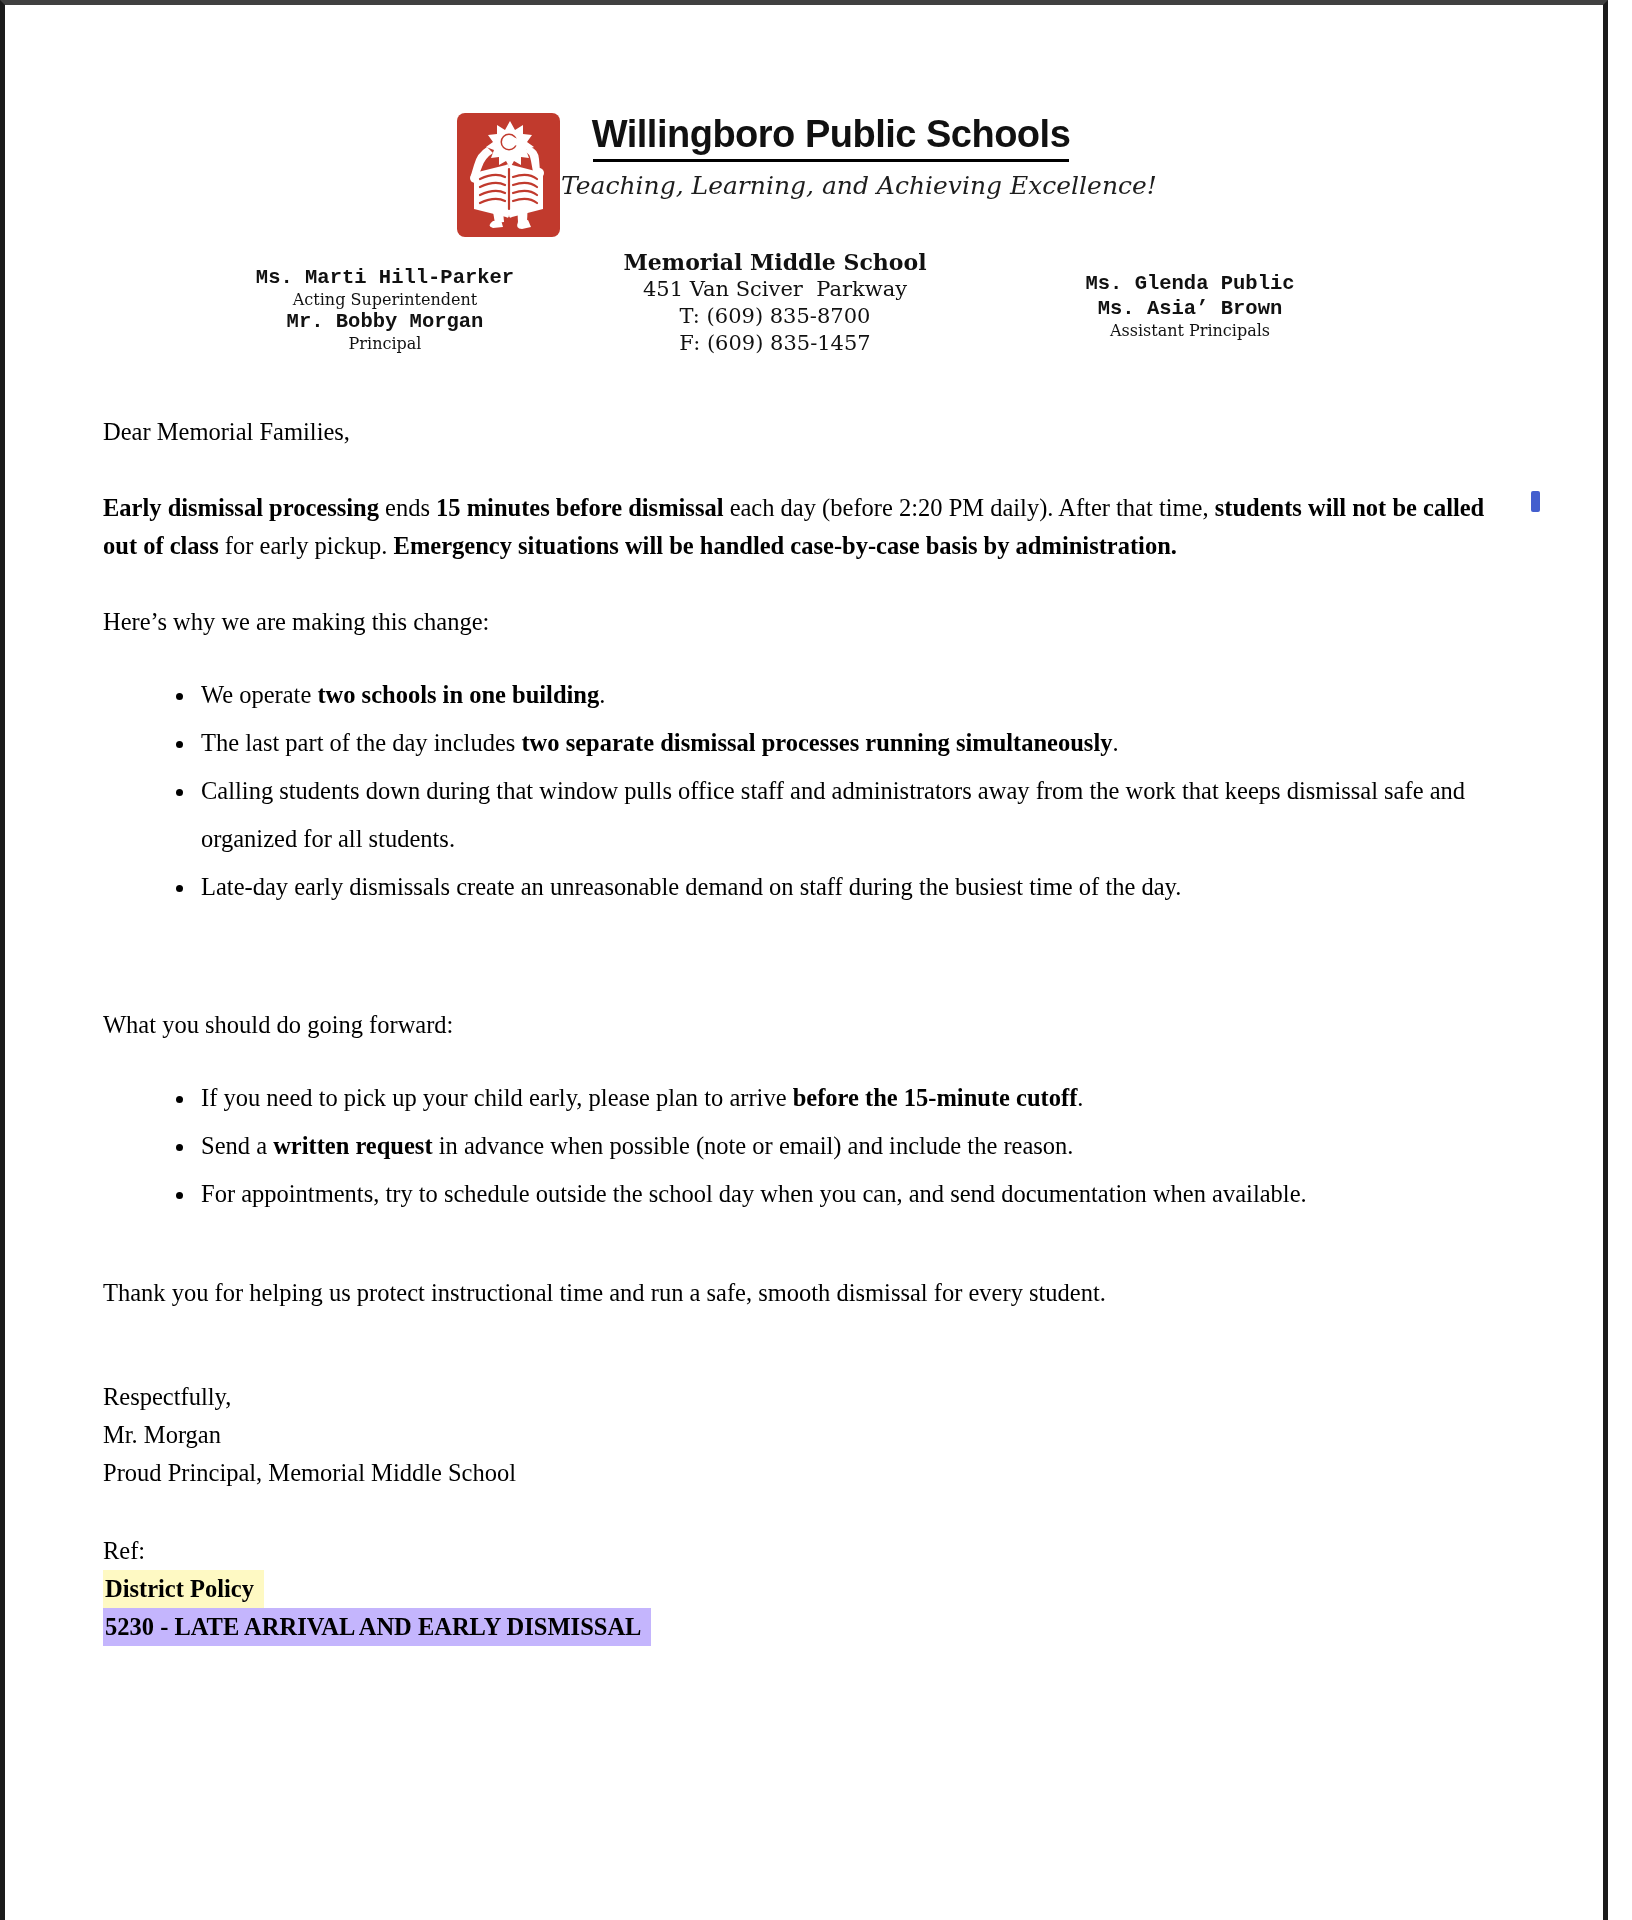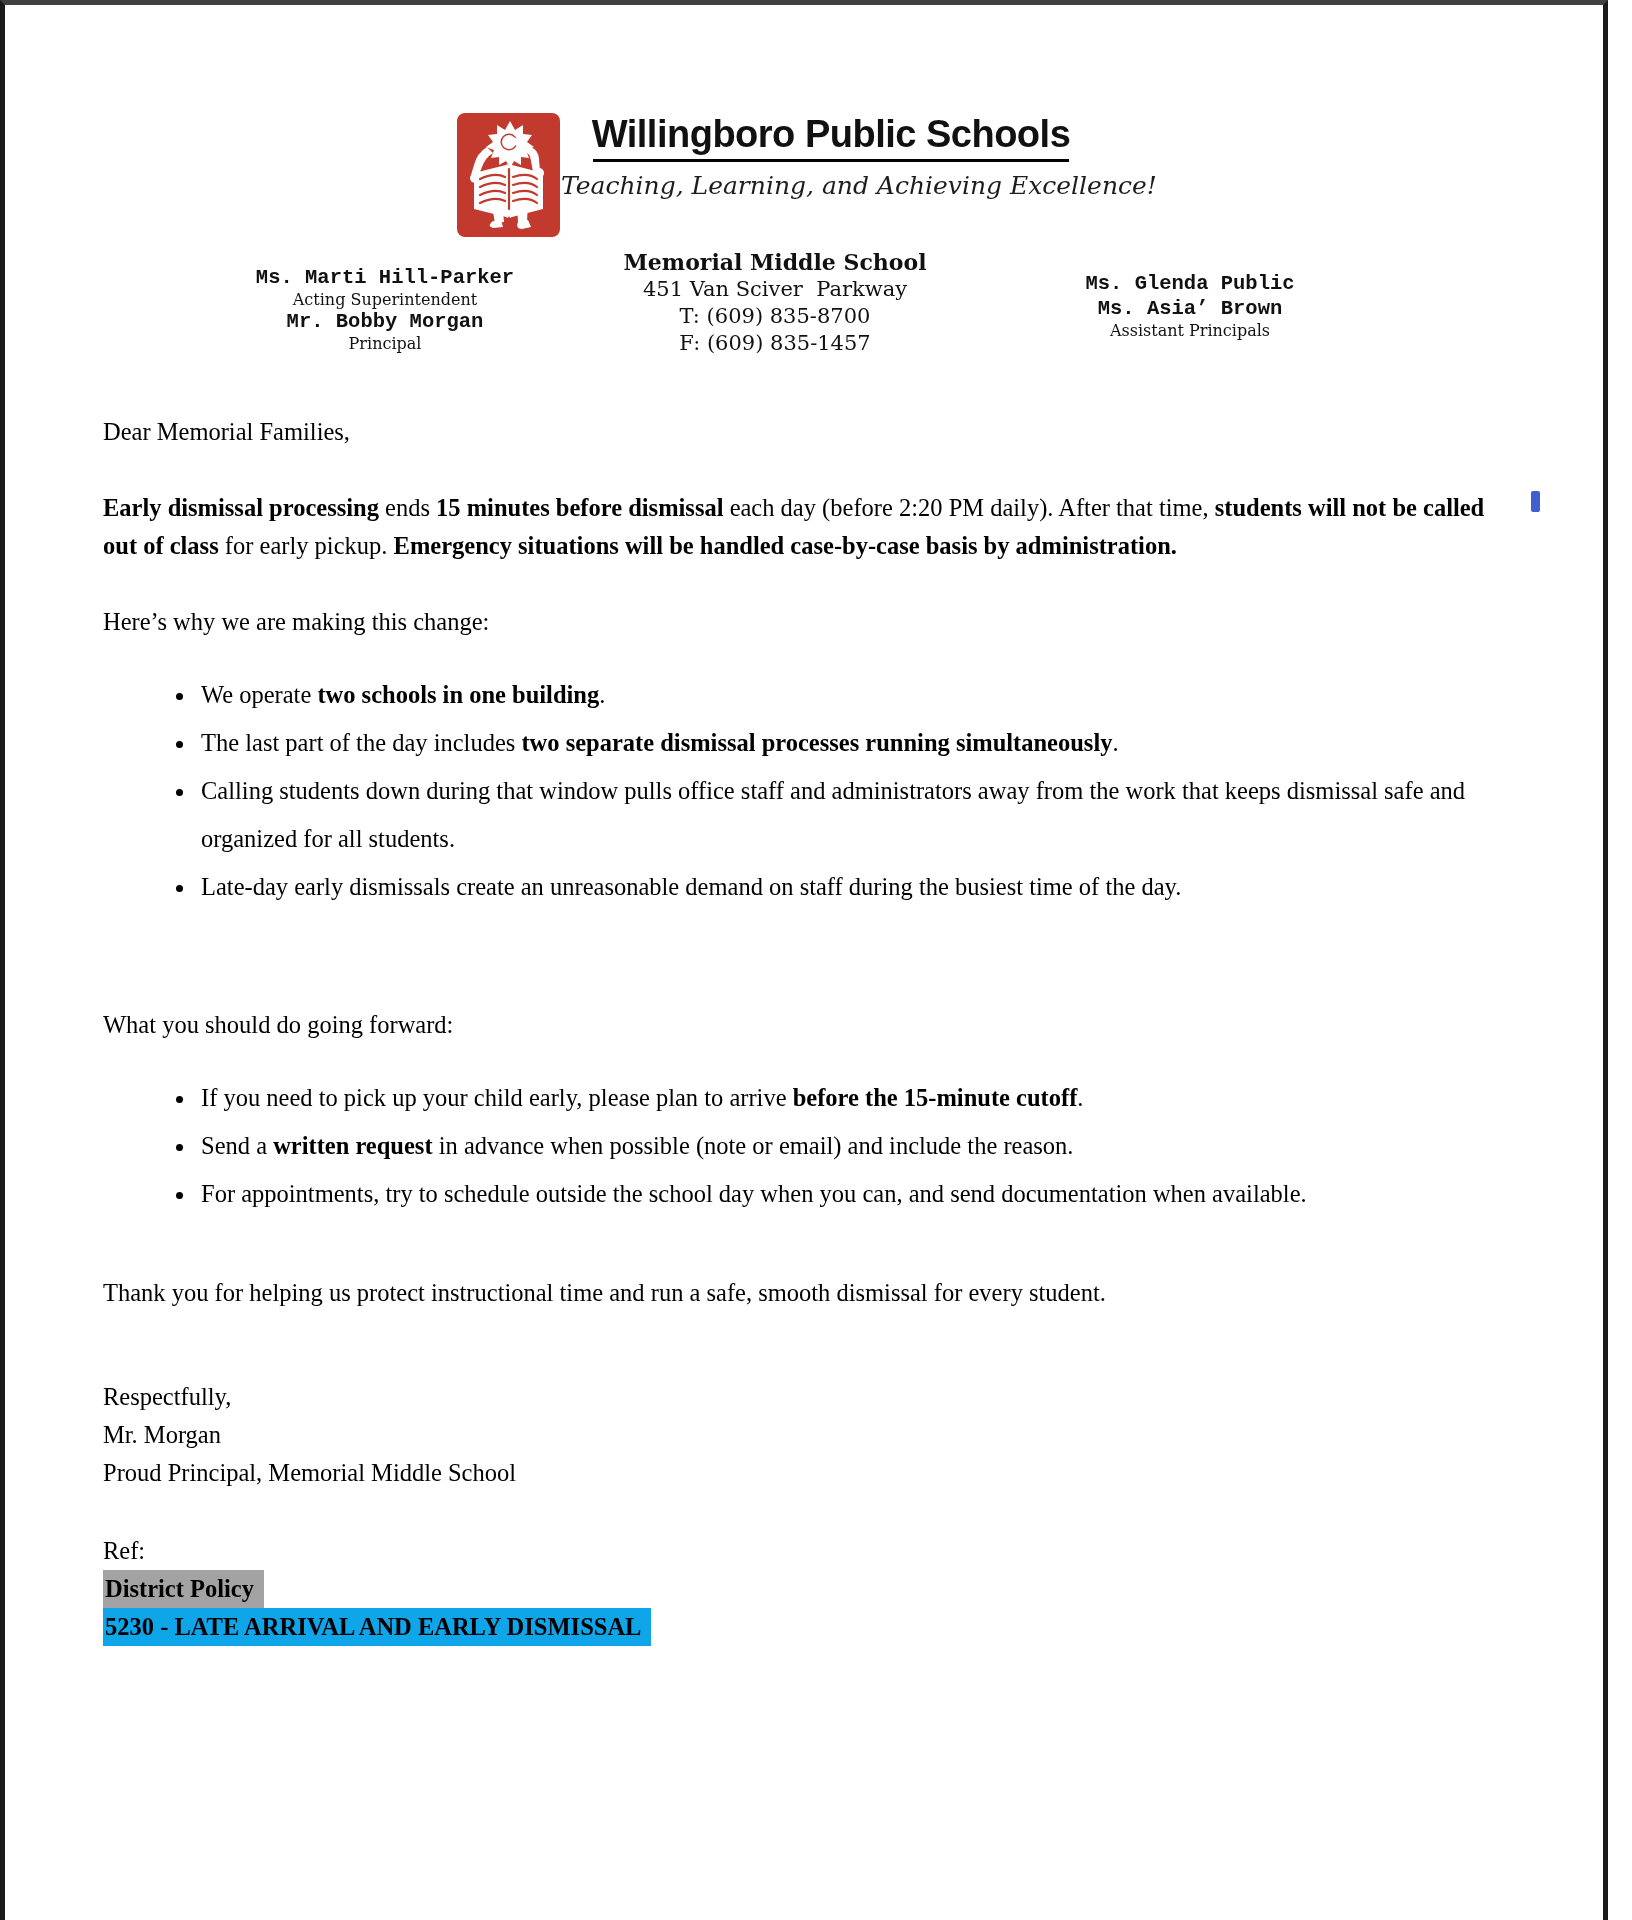--- a/index.html
+++ b/index.html
@@ -136,24 +136,24 @@
 
     <div class="signoff">
       <div>Respectfully,</div>
       <div>Mr. Morgan</div>
       <div>Proud Principal, Memorial Middle School</div>
     </div>
 
     <div class="ref">
       <div class="ref-label">Ref:</div>
       <div class="hl-line">
-        <span class="hl" style="background-color: #a3a3a3;">District Policy</span>
+        <span class="hl" style="background-color: #fef9c3;">District Policy</span>
       </div>
       <div class="hl-line">
-        <span class="hl" style="background-color: #0ea5e9;">5230 - LATE ARRIVAL AND EARLY DISMISSAL</span>
+        <span class="hl" style="background-color: #c4b5fd;">5230 - LATE ARRIVAL AND EARLY DISMISSAL</span>
       </div>
     </div>
 
   </main>
 
   <div class="stray-mark"></div>
 
 </div>
 
 </body></html>

